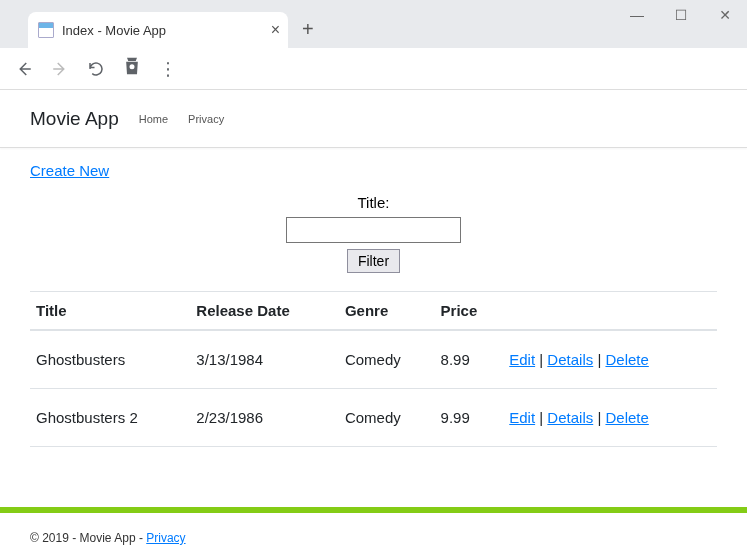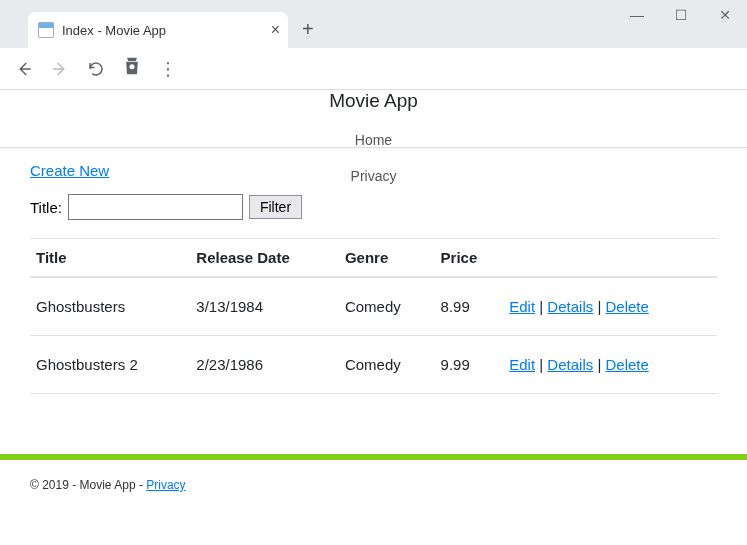--- a/index.html
+++ b/index.html
@@ -98,28 +98,27 @@
     }
     .page-inner { padding: 0; }
     .navbar {
       height: 58px;
       border-bottom: 1px solid #ddd;
       display: flex;
       align-items: center;
       padding: 0 30px;
       gap: 20px;
       box-shadow: 0 1px 2px rgba(0,0,0,0.04);
-      flex-direction: column;
     }
     .brand { font-size: 19px; color: #212529; }
-    .nav-link { font-size: 14px; color: #555; }
+    .nav-link { font-size: 11px; color: #555; }
     .content { padding: 14px 30px 30px 30px; }
     h1.heading { font-size: 38px; font-weight: 700; color: #212529; margin-bottom: 6px; }
     .create-link { color: #007bff; font-size: 15px; }
-    .filter-row { margin-top: 14px; display: flex; align-items: center; gap: 6px; font-size: 15px; }
+    .filter-row { margin-top: 14px; display: flex; align-items: center; gap: 6px; font-size: 15px; flex-direction: column; }
     .title-input {
       width: 175px; height: 26px;
       border: 1px solid #767676;
       padding: 2px 4px;
       font-size: 14px;
     }
     .filter-btn {
       background: #e9e9ed;
       border: 1px solid #8f8f9d;
       padding: 3px 10px;

